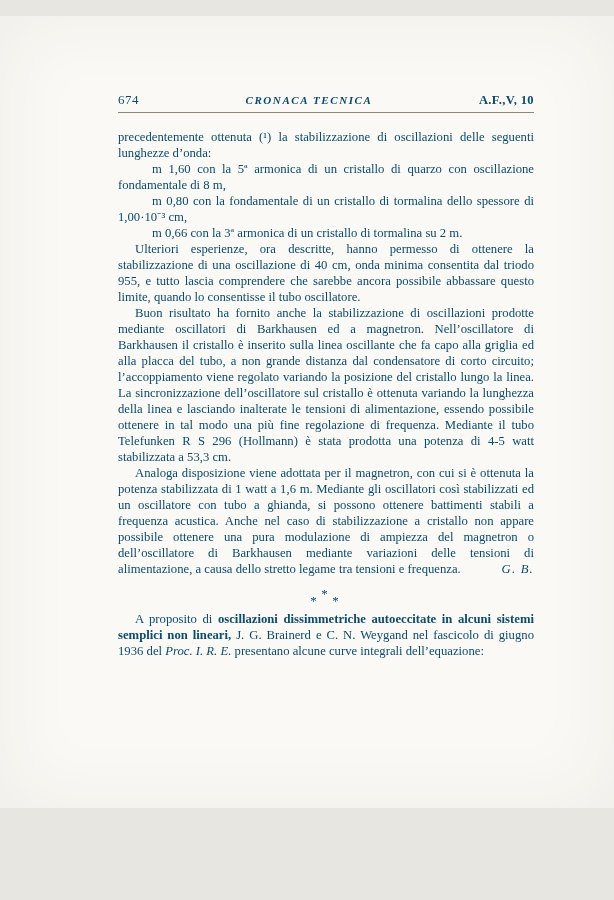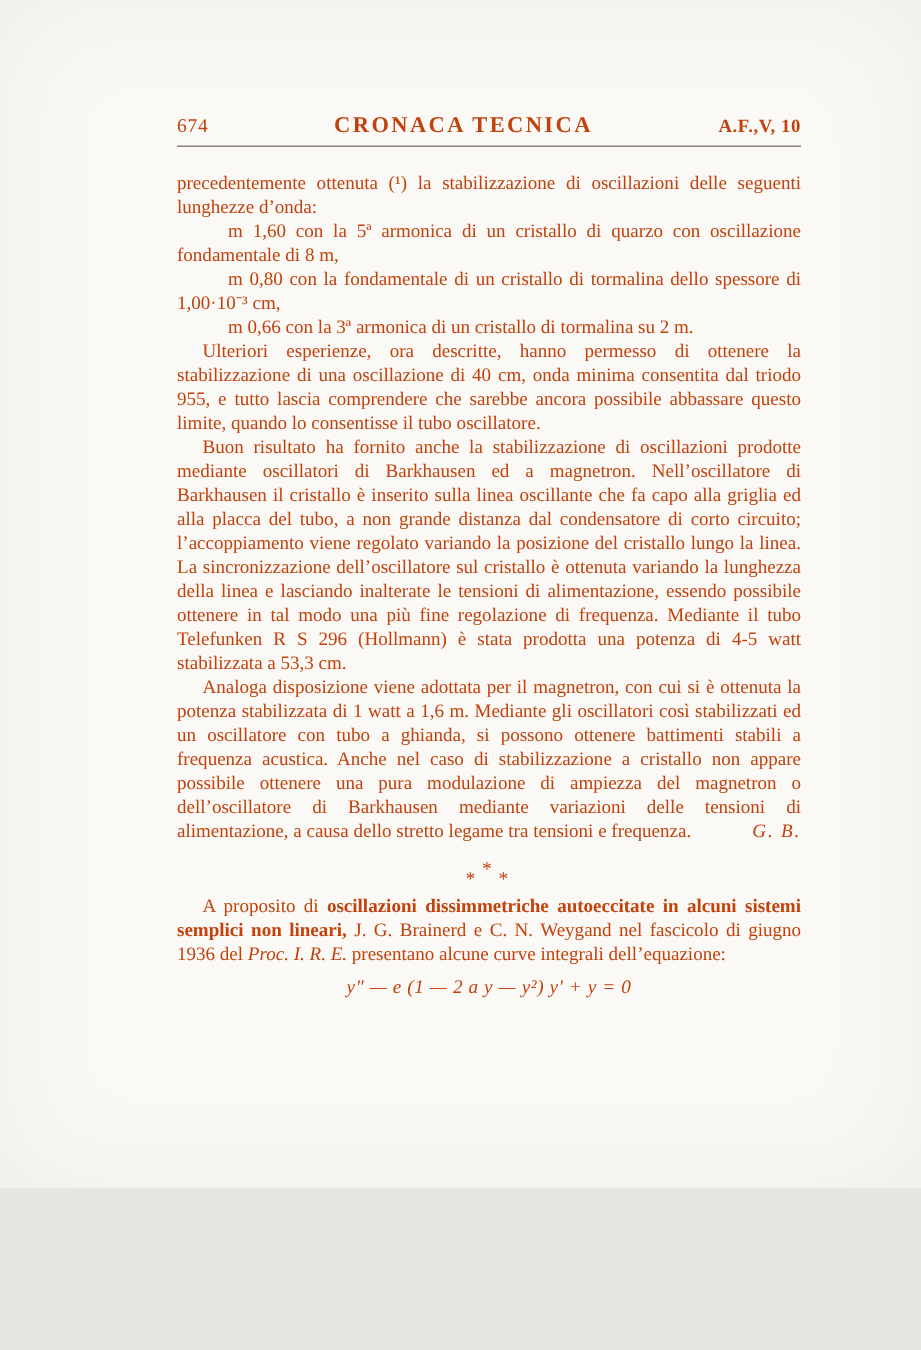--- a/index.html
+++ b/index.html
@@ -8,37 +8,38 @@
     width: 614px; height: 900px;
     background: #e8e6e1;
     font-family: "Liberation Serif", serif;
   }
   .page {
     position: relative;
     width: 614px; height: 792px;
     background: #faf9f5;
     box-shadow: inset 0 0 80px rgba(60,50,30,0.06);
     overflow: hidden;
-    color: #c2410c;
+    color: #0c4a6e;
+    margin-top: 16px;
   }
   .content {
     position: absolute;
     left: 118px; top: 76px;
     width: 416px;
   }
   .header {
     display: flex;
     justify-content: space-between;
     align-items: baseline;
     border-bottom: 1px solid #8d8679;
     padding-bottom: 4px;
     margin-bottom: 16px;
   }
   .page-num { font-size: 13px; letter-spacing: 0.5px; }
-  .journal  { font-size: 15px; font-weight: bold; letter-spacing: 1.6px; }
+  .journal  { font-size: 11px; font-weight: bold; letter-spacing: 1.6px; font-style: italic; }
   .issue    { font-size: 12.5px; font-weight: bold; letter-spacing: 0.4px; text-align: center; }
 
   .body-text {
     font-size: 12.7px;
     line-height: 16px;
     text-align: justify;
   }
   .body-text p { margin: 0; }
   .indent   { text-indent: 17px; }
   .m-indent { text-indent: 34px; }
@@ -107,21 +108,20 @@
 
       <p class="indent"><span>Analoga disposizione viene adottata per il magnetron, con cui si è ottenuta la potenza stabilizzata di 1 watt a 1,6 m. Mediante gli oscillatori così stabilizzati ed un oscillatore con tubo a ghianda, si possono ottenere battimenti stabili a frequenza acustica. Anche nel caso di stabilizzazione a cristallo non appare possibile ottenere una pura modulazione di ampiezza del magnetron o dell’oscillatore di Barkhausen mediante variazioni delle tensioni di alimentazione, a causa dello stretto legame tra tensioni e frequenza.</span><span class="sig">G. B.</span></p>
 
       <div class="asterism">
         <span>*</span>
         <span>*  *</span>
       </div>
 
       <p class="indent"><span>A proposito di </span><b>oscillazioni dissimmetriche autoeccitate in alcuni sistemi semplici non lineari,</b><span> J. G. Brainerd e C. N. Weygand nel fascicolo di giugno 1936 del </span><i>Proc. I. R. E.</i><span> presentano alcune curve integrali dell’equazione:</span></p>
 
-      <div class="equation">y″ — e (1 — 2 a y — y²) y′ + y = 0</div>
 
     </div>
   </div>
 
   <div class="footnote">
     <div class="footnote-rule"></div>
     <p class="fn-text"><span>(¹) H. </span><span class="sc">Straubel</span><span>: Kristallsteuerung für variazioni Wellen - </span><i>H. F. Techn. u. El. Ak.</i><span>, 1935, XLVI, p. 4.</span></p>
   </div>
 </div>
 

